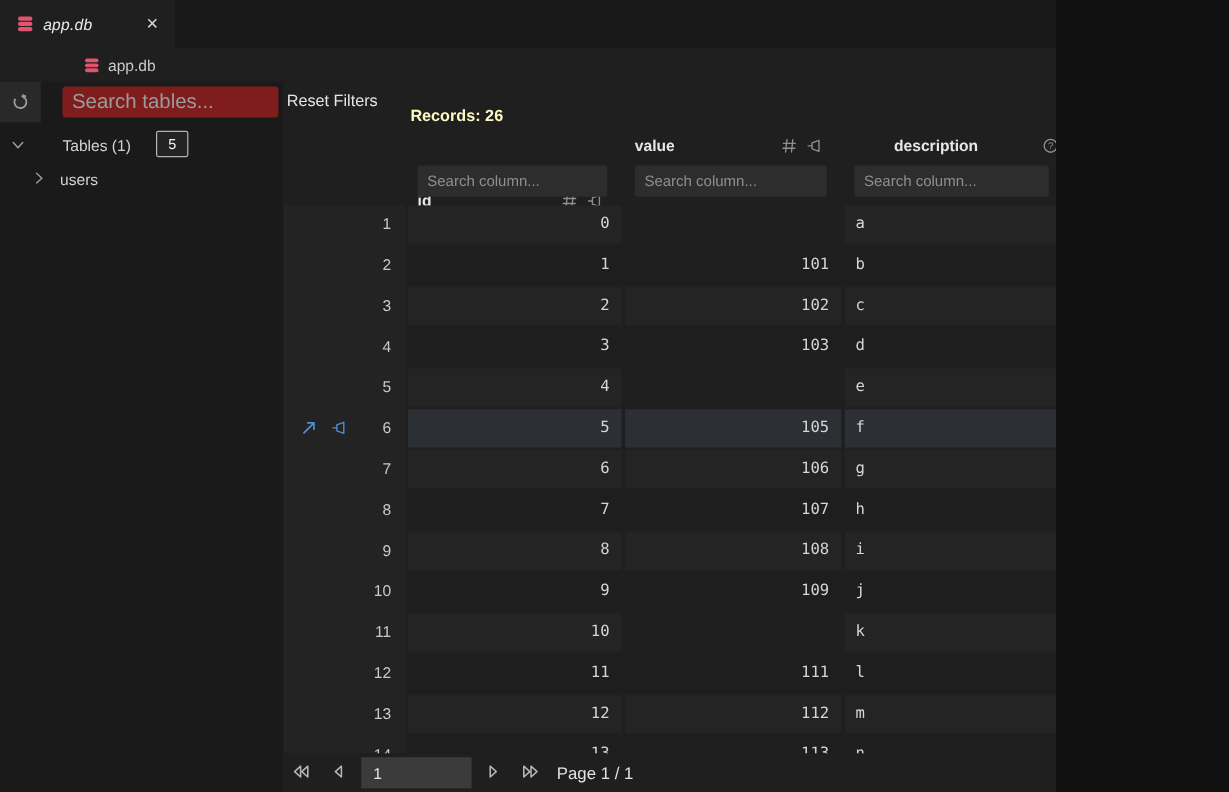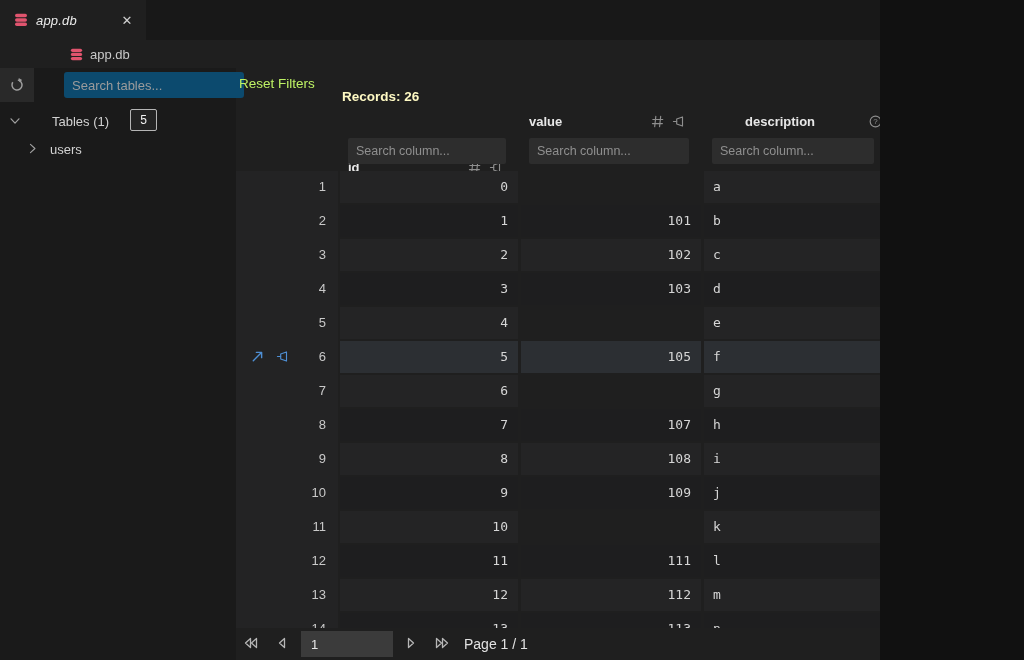--- a/index.html
+++ b/index.html
@@ -15,38 +15,38 @@
              color:#cfcfcf;font-size:13px;cursor:pointer;}
   
   .breadcrumb{position:absolute;left:0;top:40px;width:1024px;height:28px;background:#1f1f1f;
               display:flex;align-items:center;}
   .breadcrumb .dbicon{margin-left:69px;}
   .breadcrumb-label{margin-left:6px;font-size:13px;color:#c9c9c9;}
   
   .sidebar{position:absolute;left:0;top:68px;width:236px;height:592px;background:#1a1a1a;}
   .refresh-btn{position:absolute;left:0;top:0;width:34px;height:34px;background:#292929;border:none;
                display:flex;align-items:center;justify-content:center;cursor:pointer;}
-  .search-tables{position:absolute;left:64px;top:4px;width:180px;height:26px;background:#0c4a6e;border:none;
-                 border-radius:3px;color:#cfcfcf;font-size:13px;padding:0 8px;box-sizing:border-box;outline:none;
+  .search-tables{position:absolute;left:52px;top:4px;width:180px;height:26px;background:#7f1d1d;border:none;
+                 border-radius:3px;color:#cfcfcf;font-size:17px;padding:0 8px;box-sizing:border-box;outline:none;
                  font-family:"Liberation Sans","DejaVu Sans",sans-serif;}
   .search-tables::placeholder{color:#9b9b9b;}
   .tree-row{position:absolute;left:0;width:236px;height:26px;display:flex;align-items:center;cursor:pointer;}
   .tree-row.tables{top:40px;}
   .tree-row.users{top:68px;}
   .tree-label{font-size:13px;color:#d2d2d2;}
   .tables .tree-label{margin-left:52px;}
   .users .tree-label{margin-left:50px;}
   .chev{position:absolute;top:6px;}
   .tables .chev{left:8px;}
   .users .chev{left:26px;}
   .badge{position:absolute;left:130px;top:1px;min-width:21px;height:20px;padding:0 2px;
          border:1px solid #b5b5b5;border-radius:2px;background:#232323;color:#f2f2f2;
          font-size:12px;display:flex;align-items:center;justify-content:center;}
   
-  .reset-filters{position:absolute;left:239px;top:76px;background:none;border:none;color:#bef264;
+  .reset-filters{position:absolute;left:239px;top:76px;background:none;border:none;color:#e5e5e5;
                  font-size:13.5px;cursor:pointer;padding:0;font-family:inherit;text-align:right;}
   .records{position:absolute;left:342px;top:89px;color:#fef9c3;font-size:13.5px;font-weight:600;}
   
   .grid-layer{position:absolute;left:236px;top:0;width:788px;height:660px;}
   .head-cell{position:absolute;top:108px;height:26px;display:flex;align-items:center;}
   .head-name{margin-left:8px;font-size:13px;font-weight:600;color:#e7e7e7;flex:0 0 auto;}
   .head-icons{position:absolute;right:14px;top:0;height:26px;display:flex;align-items:center;gap:7px;}
   .col-search{position:absolute;top:138px;height:26px;background:#2d2d2d;border:none;border-radius:2px;
               color:#cfcfcf;font-size:12.5px;padding:0 8px;box-sizing:border-box;outline:none;
               font-family:"Liberation Sans","DejaVu Sans",sans-serif;}
@@ -250,20 +250,21 @@
     </svg>
             </span></div>
           <div class="cell c0">5</div>
           <div class="cell c1">105</div>
           <div class="cell c2">f</div>
           <div class="cell c3"></div>
         </div>
         <div class="row odd" style="top: 204px;">
           <div class="row-num">7</div>
           <div class="cell c0">6</div>
+          <div class="cell c1">106</div>
           <div class="cell c2">g</div>
           <div class="cell c3"></div>
         </div>
         <div class="row even" style="top: 238px;">
           <div class="row-num">8</div>
           <div class="cell c0">7</div>
           <div class="cell c1">107</div>
           <div class="cell c2">h</div>
           <div class="cell c3"></div>
         </div>

